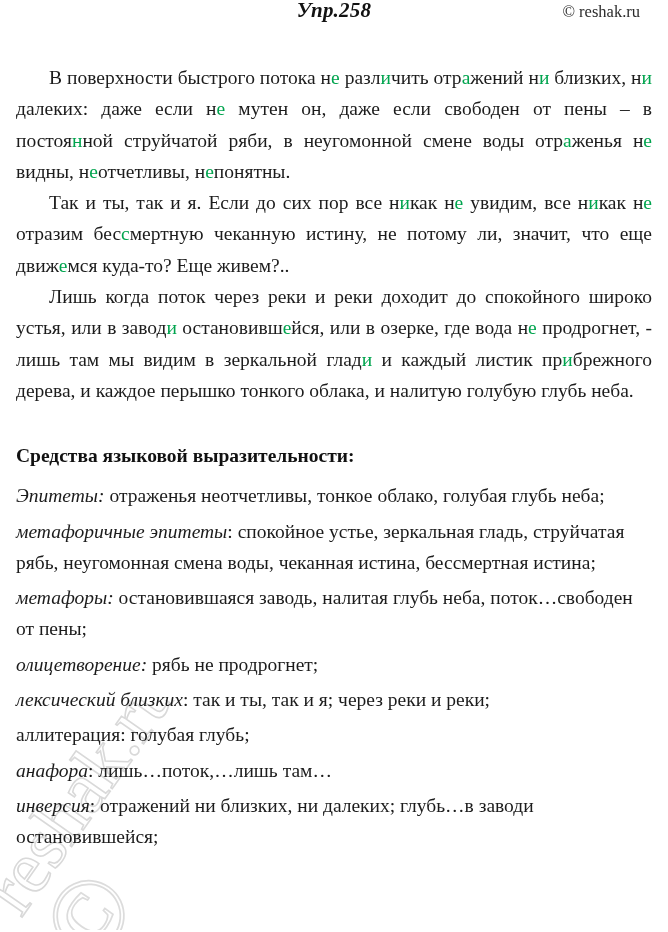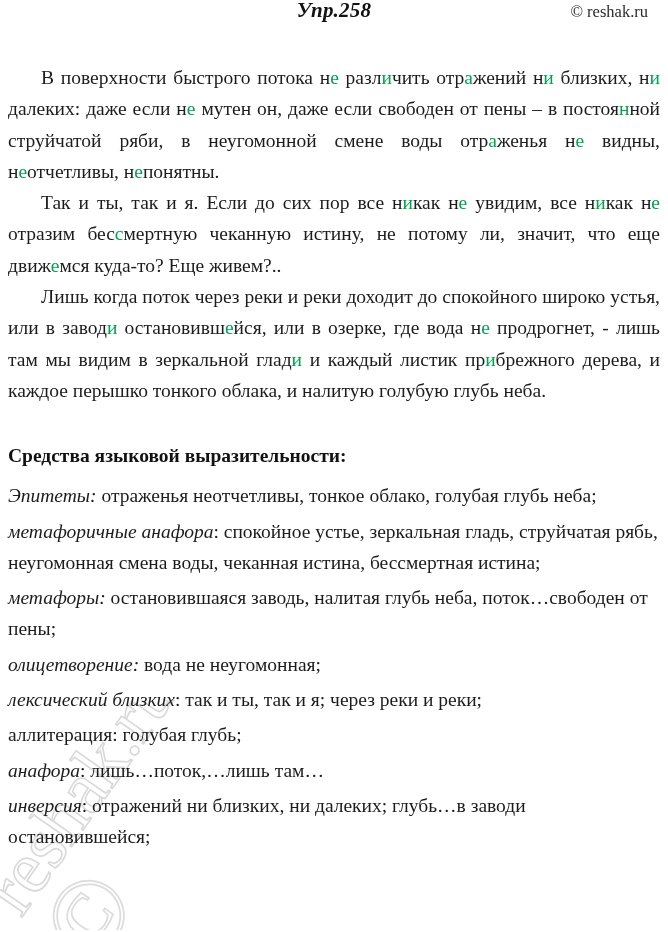--- a/index.html
+++ b/index.html
@@ -16,21 +16,21 @@
     font-family: "Liberation Serif", "DejaVu Serif", serif;
     color: #1a1a1a;
     -webkit-font-smoothing: antialiased;
   }
 
   .page {
     position: relative;
     width: 668px;
     height: 932px;
     box-sizing: border-box;
-    padding: 0 8px;
+    padding: 0 16px;
     z-index: 2;
   }
 
   
   .watermark {
     position: absolute;
     left: -18px;
     top: 700px;
     width: 260px;
     height: 230px;
@@ -128,23 +128,23 @@
   <div class="body-block">
     <p class="para">В поверхности быстрого потока н<em class="hl">е</em> разл<em class="hl">и</em>чить отр<em class="hl">а</em>жений н<em class="hl">и</em> близких, н<em class="hl">и</em> далеких: даже если н<em class="hl">е</em> мутен он, даже если свободен от пены – в постоя<em class="hl">н</em>ной струйчатой ряби, в неугомонной смене воды отр<em class="hl">а</em>женья н<em class="hl">е</em> видны, н<em class="hl">е</em>отчетливы, н<em class="hl">е</em>понятны.</p>
     <p class="para">Так и ты, так и я. Если до сих пор все н<em class="hl">и</em>как н<em class="hl">е</em> увидим, все н<em class="hl">и</em>как н<em class="hl">е</em> отразим бес<em class="hl">с</em>мертную чеканную истину, не потому ли, значит, что еще движ<em class="hl">е</em>мся куда-то? Еще живем?..</p>
     <p class="para">Лишь когда поток через реки и реки доходит до спокойного широко устья, или в завод<em class="hl">и</em> остановивш<em class="hl">е</em>йся, или в озерке, где вода н<em class="hl">е</em> продрогнет, - лишь там мы видим в зеркальной глад<em class="hl">и</em> и каждый листик пр<em class="hl">и</em>брежного дерева, и каждое перышко тонкого облака, и налитую голубую глубь неба.</p>
   </div>
 
   <div class="devices">
     <p class="devices-heading">Средства языковой выразительности:</p>
     <div>
         <p class="device-item"><span class="term">Эпитеты:</span><span> отраженья неотчетливы, тонкое облако, голубая глубь неба;</span></p>
-        <p class="device-item"><span class="term">метафоричные анафора</span><span>: спокойное устье, зеркальная гладь, струйчатая рябь, неугомонная смена воды, чеканная истина, бессмертная истина;</span></p>
+        <p class="device-item"><span class="term">метафоричные эпитеты</span><span>: спокойное устье, зеркальная гладь, струйчатая рябь, неугомонная смена воды, чеканная истина, бессмертная истина;</span></p>
         <p class="device-item"><span class="term">метафоры:</span><span> остановившаяся заводь, налитая глубь неба, поток…свободен от пены;</span></p>
-        <p class="device-item"><span class="term">олицетворение:</span><span> вода не неугомонная;</span></p>
+        <p class="device-item"><span class="term">олицетворение:</span><span> рябь не продрогнет;</span></p>
         <p class="device-item"><span class="term">лексический близких</span><span>: так и ты, так и я; через реки и реки;</span></p>
         <p class="device-item"><span class="term roman">аллитерация:</span><span> голубая глубь;</span></p>
         <p class="device-item"><span class="term">анафора</span><span>: лишь…поток,…лишь там…</span></p>
         <p class="device-item"><span class="term">инверсия</span><span>: отражений ни близких, ни далеких; глубь…в заводи остановившейся;</span></p>
       </div>
   </div>
 
 </div>
 
 </body></html>

